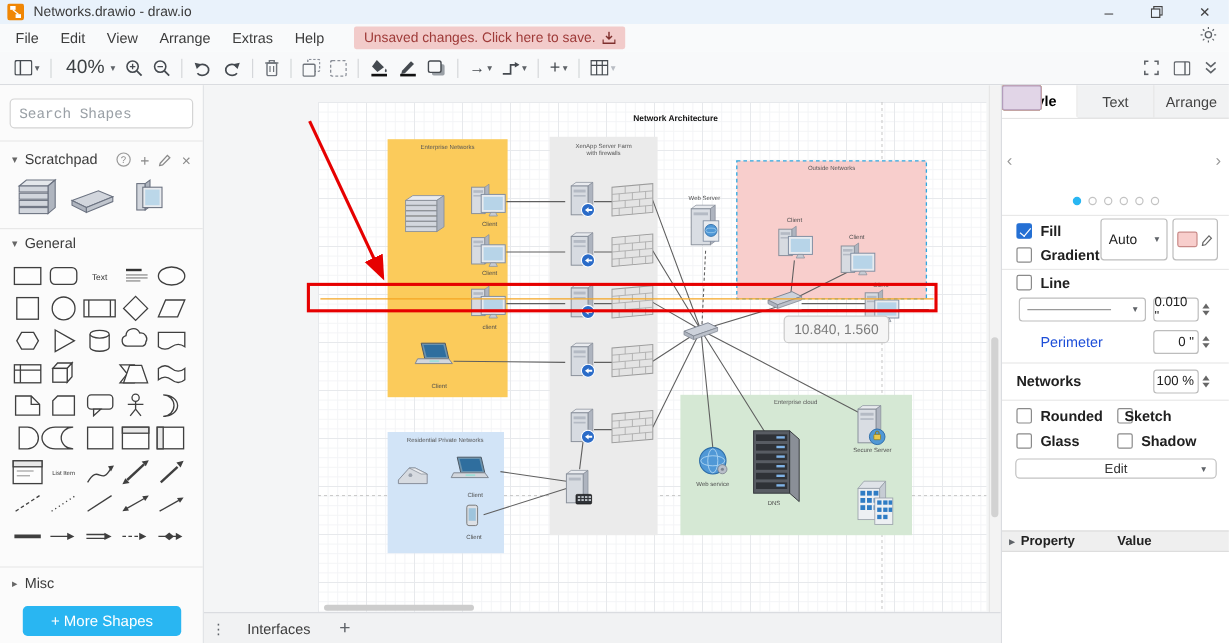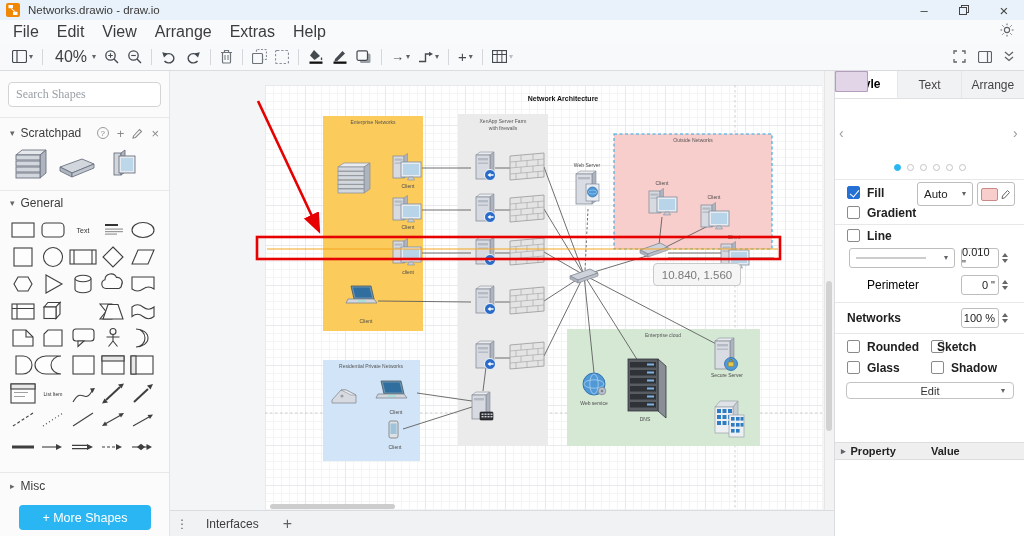--- a/index.html
+++ b/index.html
@@ -3,33 +3,33 @@
 <meta charset="utf-8">
 <style>
   * { margin:0; padding:0; box-sizing:border-box; }
   html,body { width:1024px; height:536px; overflow:hidden; font-family:"Liberation Sans", sans-serif; background:#fff; }
   
   #titlebar { position:absolute; left:0; top:0; width:1024px; height:20px; background:#E9F2FB; display:flex; align-items:center; }
   #titlebar .title { font-size:11.5px; color:#3a3a3a; margin-left:8px; }
   .winbtn { width:40px; height:20px; display:flex; align-items:center; justify-content:center; color:#444; font-size:13px; }
   
   #menubar { position:absolute; left:0; top:20px; width:1024px; height:23px; background:#F9FAFB; display:flex; align-items:center; }
-  .menuitem { font-size:16px; color:#3c3c3c; padding:0 9px; height:100%; display:flex; align-items:center; }
+  .menuitem { font-size:12px; color:#3c3c3c; padding:0 9px; height:100%; display:flex; align-items:center; }
   #banner { background:#F2CBCA; color:#9E3A38; font-size:11.5px; height:19px; border-radius:2px; display:flex; align-items:center; padding:0 8px; margin-left:16px; gap:6px; }
   
   #toolbar { position:absolute; left:0; top:43px; width:1024px; height:28px; background:#F8F9FA; border-bottom:1px solid #DADCE0; display:flex; align-items:center; padding-left:8px; }
   .tbtn { height:22px; display:flex; align-items:center; justify-content:center; padding:0 4px; color:#454A50; gap:2px; }
   .tsep { width:1px; height:16px; background:#D5D7DA; margin:0 5px; }
   .caret { font-size:8px; color:#5f6368; line-height:8px; }
   .zoomlabel { font-size:16px; color:#3c4043; padding:0 3px; }
   
   #sidebar { position:absolute; left:0; top:71px; width:170px; height:465px; background:#FBFBFB; border-right:1px solid #E2E4E7; }
   .side-divider { position:absolute; left:0; width:100%; height:1px; background:#E8E8E8; }
   #searchbox { position:absolute; left:8px; top:11px; width:153px; height:25px; background:#fff; border:1px solid #D4D4D4; border-radius:4px; display:flex; align-items:center; padding:0 7px; }
-  #searchbox input { border:none; outline:none; flex:1; font-size:12px; color:#0f172a; font-family:Liberation Serif, serif; background:transparent; }
+  #searchbox input { border:none; outline:none; flex:1; font-size:12px; color:#0f172a; font-family:Liberation Mono, monospace; background:transparent; }
   #searchbox input::placeholder { color:#9aa0a6; }
   .sechead { position:absolute; left:0; width:100%; height:20px; display:flex; align-items:center; padding:0 10px; font-size:12px; color:#3c3c3c; gap:6px; }
   .sechead .caret { font-size:9px; color:#666; }
   #scratch-tools { margin-left:auto; display:flex; align-items:center; gap:8px; color:#8a8a8a; font-size:11px; }
   .qcircle { width:12px; height:12px; border:1px solid #9a9a9a; border-radius:50%; font-size:8px; display:flex; align-items:center; justify-content:center; }
   #more-shapes { position:absolute; left:19px; top:434px; width:132px; height:25px; background:#29B6F2; border:none; border-radius:4px; color:#fff; font-size:12.5px; font-family:"Liberation Sans",sans-serif; }
   
   #canvas { position:absolute; left:170px; top:71px; width:664px; height:439px; background:#F4F5F6; overflow:hidden; }
   #page { position:absolute; left:95px; top:14px; width:557px; height:425px; background:#fff;
     background-image:
@@ -58,21 +58,21 @@
   .ftab.active { background:#fff; font-weight:bold; color:#000; border-bottom:1px solid #fff; }
   .swatch { position:absolute; width:33px; height:21px; border-radius:2px; }
   .navarrow { position:absolute; font-size:14px; color:#9a9a9a; }
   .dot { position:absolute; width:7px; height:7px; border-radius:50%; background:#fff; border:1px solid #C3C3C3; }
   .dot.on { background:#29B6F2; border-color:#29B6F2; }
   .fdiv { position:absolute; left:0; width:100%; height:1px; background:#E8E8E8; }
   .cb { position:absolute; width:13px; height:13px; border:1px solid #8a8a8a; border-radius:2px; background:#fff; }
   .cb.on { background:#2570D4; border-color:#2570D4; }
   .cb.on::after { content:""; position:absolute; left:3.5px; top:1px; width:4px; height:8px; border:solid #fff; border-width:0 1.6px 1.6px 0; transform:rotate(40deg); }
   .flabel { position:absolute; font-weight:bold; color:#202020; }
-  .fselect { position:absolute; height:24px; border:1px solid #BDBDBD; border-radius:3px; background:#fff; display:flex; align-items:center; padding:0 6px; font-size:11.5px; color:#222; }
+  .fselect { position:absolute; height:35px; border:1px solid #BDBDBD; border-radius:3px; background:#fff; display:flex; align-items:center; padding:0 6px; font-size:11.5px; color:#222; }
   .fselect .caret { margin-left:auto; }
   .numbox { position:absolute; height:20px; width:38px; border:1px solid #BDBDBD; border-radius:3px; background:#fff; font-size:11px; color:#222; display:flex; align-items:center; justify-content:flex-end; padding-right:3px; }
   .spin { position:absolute; width:10px; height:20px; display:flex; flex-direction:column; align-items:center; justify-content:center; gap:2px; }
   .spin i { width:0; height:0; border-left:3px solid transparent; border-right:3px solid transparent; }
   .spin .up { border-bottom:4px solid #666; }
   .spin .dn { border-top:4px solid #666; }
   .panelbtn { position:absolute; left:11px; width:168px; height:17px; border:1px solid #C2C2C2; border-radius:4px; background:#fff; display:flex; align-items:center; justify-content:center; font-size:11px; color:#333; }
   #prophead { position:absolute; left:0; top:371px; width:100%; height:18px; background:#EFEFEF; border-top:1px solid #DDD; border-bottom:1px solid #DDD; display:flex; align-items:center; font-size:11px; font-weight:bold; color:#222; }
   .sicon { display:inline-block; }
 </style>
@@ -99,20 +99,27 @@
   </div>
 </div>
 
 <div id="menubar">
   <div class="menuitem" style="margin-left:4px">File</div>
   <div class="menuitem">Edit</div>
   <div class="menuitem">View</div>
   <div class="menuitem">Arrange</div>
   <div class="menuitem">Extras</div>
   <div class="menuitem">Help</div>
+  <div id="banner">
+    <span>Unsaved changes. Click here to save.</span>
+    <svg width="11" height="11">
+      <path d="M5.5,0.5 V6 M3,4 L5.5,6.5 L8,4" stroke="#7E2F2D" stroke-width="1.2" fill="none"></path>
+      <path d="M0.5,7 V10 H10.5 V7" stroke="#7E2F2D" stroke-width="1.2" fill="none"></path>
+    </svg>
+  </div>
   <div style="margin-left:auto; margin-right:10px;">
     <svg width="14" height="14">
       <circle cx="7" cy="7" r="2.6" fill="none" stroke="#5F6368" stroke-width="1.1"></circle>
       <g stroke="#5F6368" stroke-width="1">
         <path d="M7,0.5V2.2 M7,11.8V13.5 M0.5,7H2.2 M11.8,7H13.5 M2.4,2.4l1.2,1.2 M10.4,10.4l1.2,1.2 M11.6,2.4l-1.2,1.2 M3.6,10.4l-1.2,1.2"></path>
       </g>
     </svg>
   </div>
 </div>
 
@@ -847,21 +854,21 @@
     <svg width="70" height="4">
         <path d="M0,2 H70" stroke="#9a9a9a" stroke-width="1.2"></path>
       </svg>
     <span class="caret">▾</span>
   </div>
   <div class="numbox" style="left:126px; top:177px">0.010 "</div>
   <div class="spin" style="left:165px; top:177px">
       <i class="up"></i>
       <i class="dn"></i>
     </div>
-  <div style="position:absolute; left:32px; top:207px; color:#000000">Perimeter</div>
+  <div style="position:absolute; left:32px; top:207px; color:#1d4ed8">Perimeter</div>
   <div class="numbox" style="left:126px; top:204px">0 "</div>
   <div class="spin" style="left:165px; top:204px">
       <i class="up"></i>
       <i class="dn"></i>
     </div>
   <div class="fdiv" style="top:231px"></div>
 
   <div class="flabel" style="left:12px; top:240px">Networks</div>
   <div class="numbox" style="left:126px; top:237px">100 %</div>
   <div class="spin" style="left:165px; top:237px">

